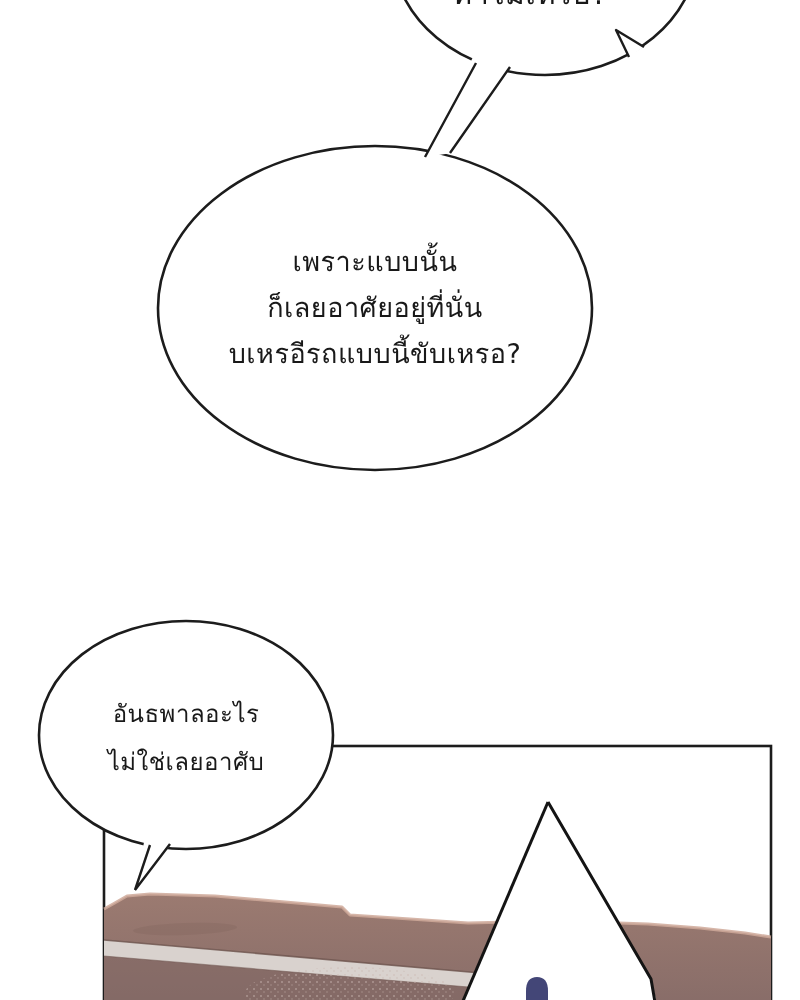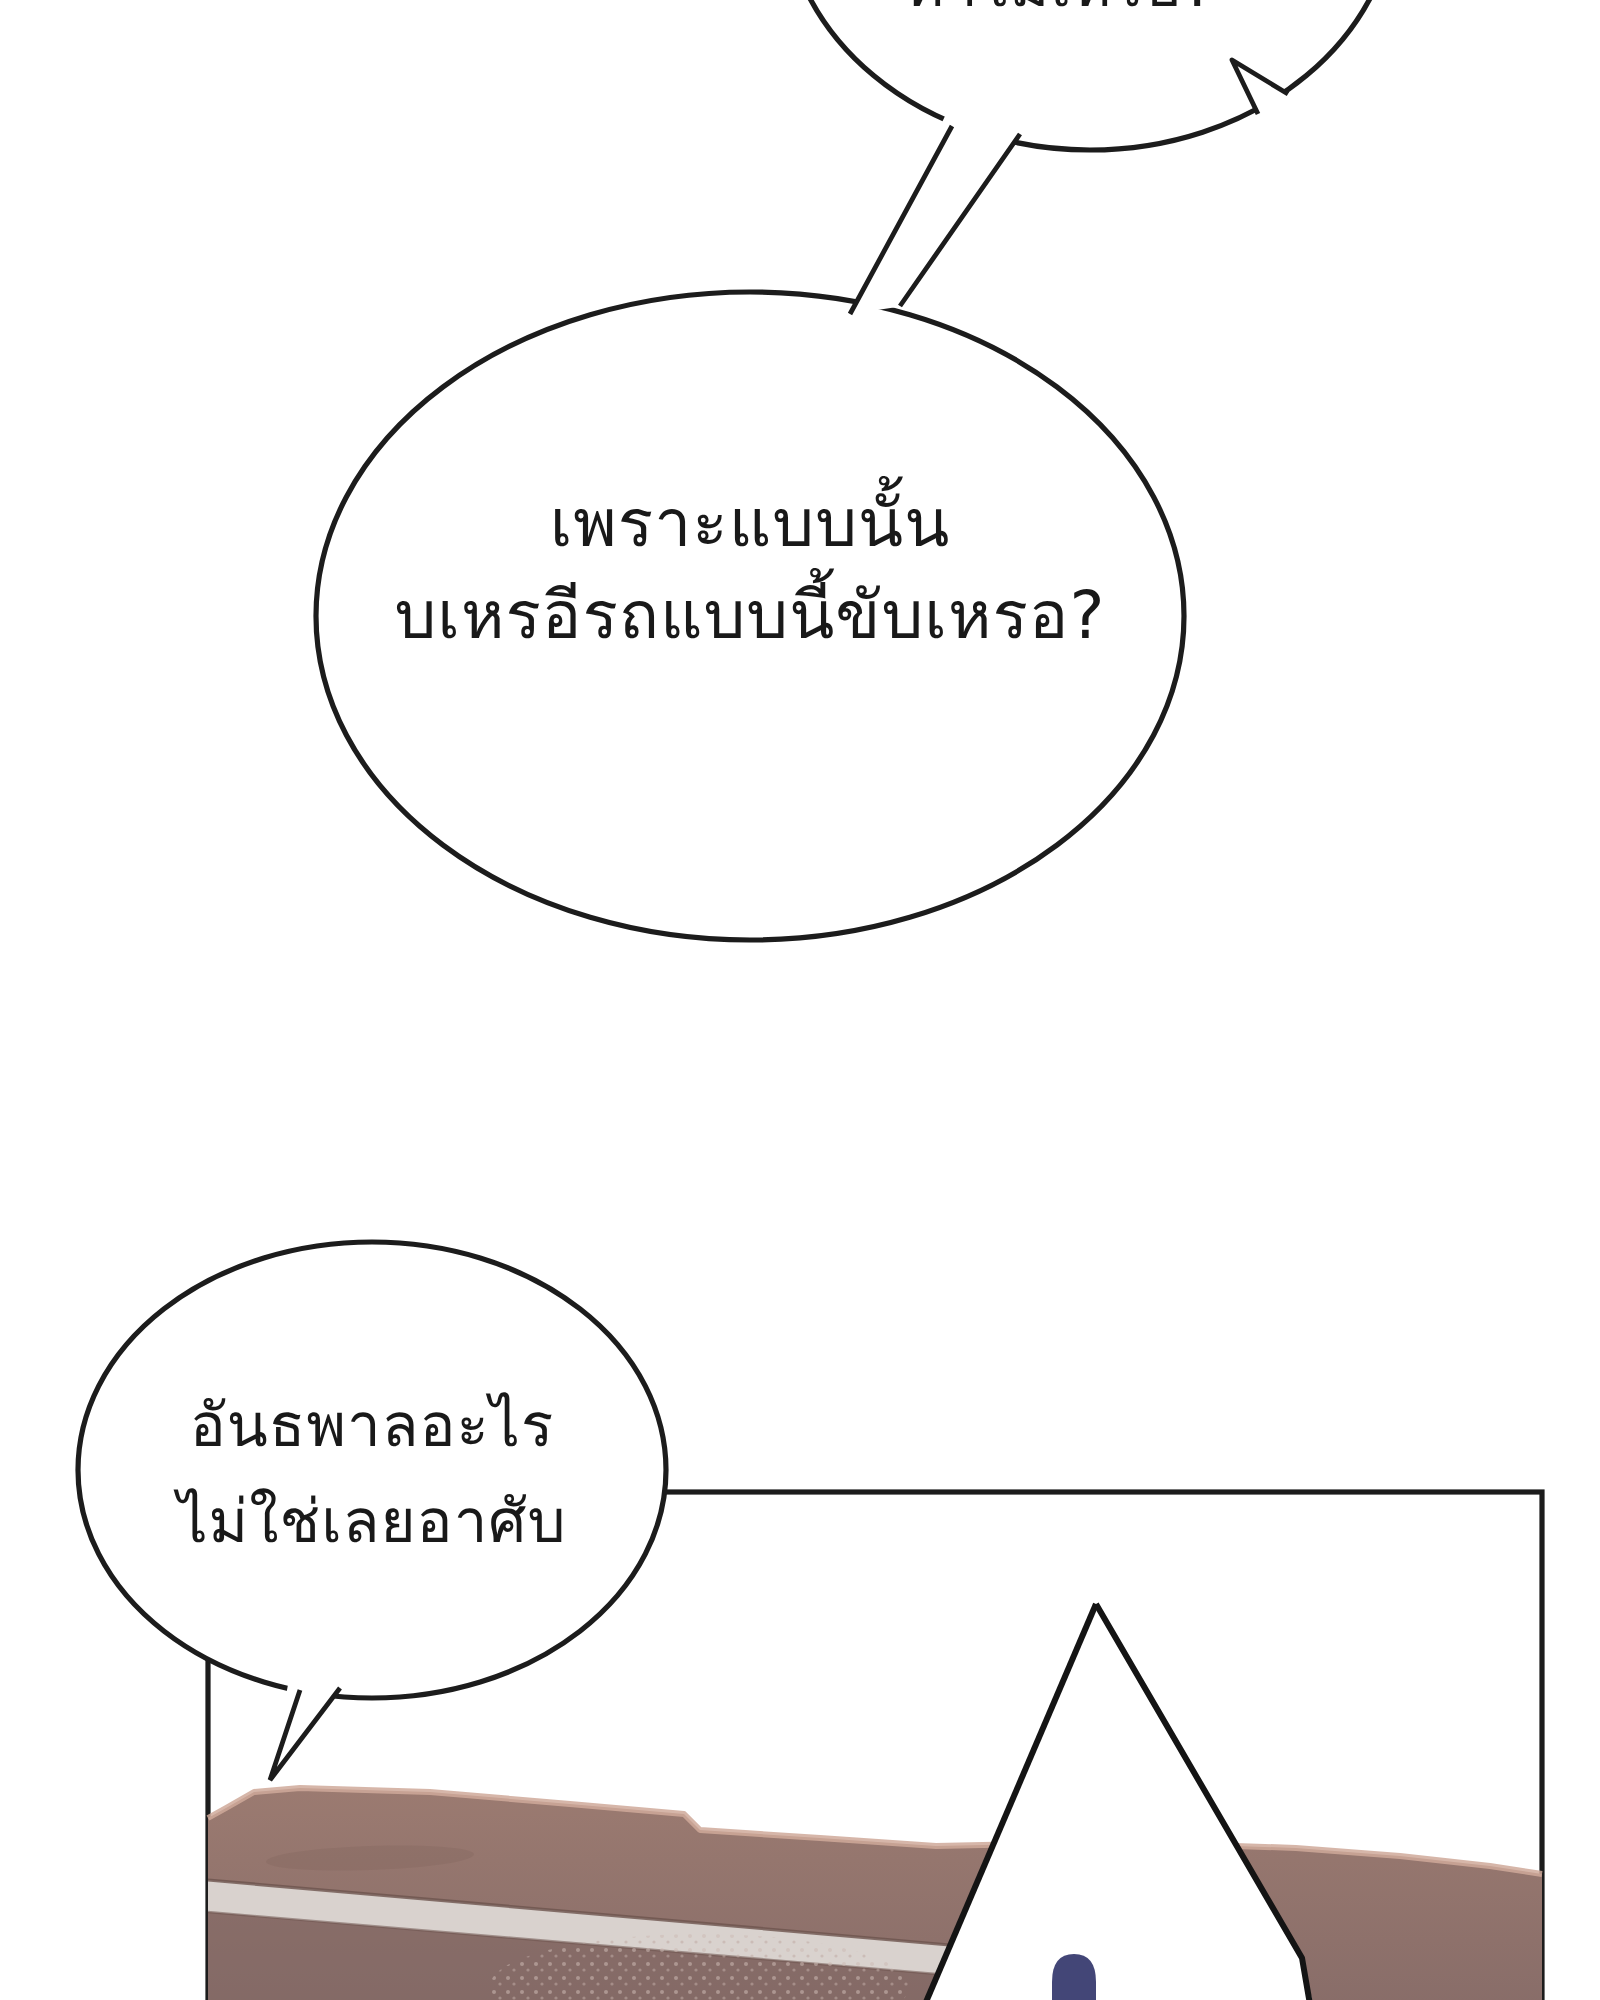--- a/index.html
+++ b/index.html
@@ -25,25 +25,25 @@
     letter-spacing: 0.5px;
     white-space: nowrap;
   }
   .bubble-text span { display: block; }
   .txt-top {
     left: 400px; top: -24px; width: 260px;
     font-size: 30px; line-height: 35px;
   }
   .txt-middle {
     left: 165px; top: 239px; width: 420px;
-    font-size: 33px; line-height: 46px;
+    font-size: 27px; line-height: 46px;
   }
   .txt-left {
     left: 39px; top: 690px; width: 294px;
-    font-size: 30px; line-height: 48px;
+    font-size: 24px; line-height: 48px;
   }
 </style>
 </head>
 <body>
 
 <div class="page">
 
   <svg class="art" viewBox="0 0 800 1000">
     <defs>
       <linearGradient id="hillGrad" x1="0" y1="890" x2="0" y2="1010" gradientUnits="userSpaceOnUse">
@@ -94,20 +94,21 @@
     <path fill="#ffffff" d="M145,837 L135,890 L176,838 Z"></path>
     <path fill="none" stroke="#1c1c1c" stroke-width="2.4" d="M150,845 L135,890 L170,844"></path>
   </svg>
 
   <div class="bubble-text txt-top">
     <span>ทำไมเหรอ?</span>
   </div>
 
   <div class="bubble-text txt-middle">
     <span>เพราะแบบนั้น</span>
+    <span>ก็เลยอาศัยอยู่ที่นั่น</span>
     <span>บเหรอีรถแบบนี้ขับเหรอ?</span>
   </div>
 
   <div class="bubble-text txt-left">
     <span>อันธพาลอะไร</span>
     <span>ไม่ใช่เลยอาศับ</span>
   </div>
 
 </div>
 

